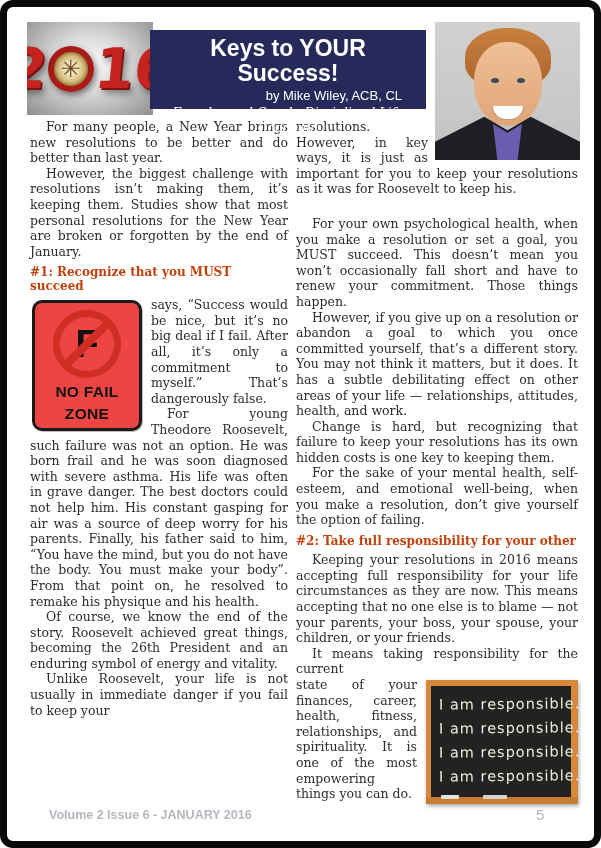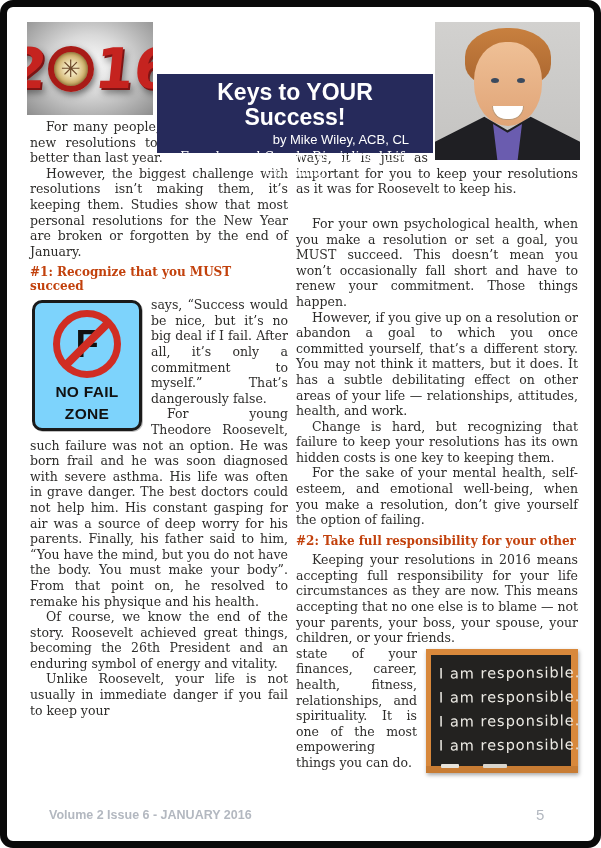--- a/index.html
+++ b/index.html
@@ -13,22 +13,22 @@
     display:flex; align-items:center; justify-content:center; overflow:hidden; }
   .year-digits { font-family:"DejaVu Sans","Liberation Sans",sans-serif; font-weight:bold; font-size:56px;
     color:#c5231f; transform:skewX(-6deg); line-height:1;
     text-shadow:2px 2px 0 #7d1414, 4px 5px 7px rgba(0,0,0,.45); }
   .keyhole { width:46px; height:46px; border-radius:50%; border:6px solid #a81b17; margin:0 1px;
     background:radial-gradient(circle, #f0e3ba 25%, #cbaa60 65%, #8d7034 100%);
     box-shadow:2px 3px 6px rgba(0,0,0,.5), inset 0 0 4px rgba(0,0,0,.5);
     display:flex; align-items:center; justify-content:center; flex:0 0 auto; }
   .keyhole-glyph { color:rgba(86,46,18,.85); font-size:24px; font-family:"DejaVu Sans",sans-serif; line-height:1; }
 
-  .banner { position:absolute; left:157px; top:30px; width:276px; height:79px; background:#262a5b;
-    color:#ffffff; padding:6px 10px 0 10px; z-index:2;margin-top:44px; }
+  .banner { position:absolute; left:150px; top:30px; width:276px; height:79px; background:#262a5b;
+    color:#ffffff; padding:6px 10px 0 10px; z-index:2; }
   .banner-title { font-family:"Liberation Sans","DejaVu Sans",sans-serif; font-weight:bold; font-size:23px;
     letter-spacing:0px; text-align:center; line-height:1.1; }
   .banner-byline { font-family:"Liberation Sans","DejaVu Sans",sans-serif; font-size:13px; text-align:right;
     padding-right:14px; margin-top:1px; }
   .banner-subtitle { font-family:"DejaVu Serif","Liberation Serif",serif; font-style:italic; font-size:12.5px;
     text-align:center; margin-top:2px; }
 
   .portrait { position:absolute; left:435px; top:22px; width:145px; height:138px;
     background:linear-gradient(#d2d1cf,#c4c3c1); overflow:hidden; z-index:2; }
   .portrait .hair { position:absolute; left:30px; top:6px; width:86px; height:60px; border-radius:48% 48% 40% 40%;
@@ -52,21 +52,21 @@
   .para { text-indent:16px; }
   .para.noindent { text-indent:0; }
   .gap-after { margin-bottom:19px; }
   h2.heading { font-size:12px; line-height:1.12; color:#c2410c; font-weight:bold;
     margin:7px 0 4px 0; text-align:left; }
 
   
   .photo-spacer { float:right; width:150px; height:44px; }
 
   
-  .sign { float:left; width:110px; height:131px; margin:3px 9px 2px 2px; background:#7dd3fc;
+  .sign { float:left; width:110px; height:131px; margin:3px 9px 2px 2px; background:#ef4444;
     border:3px solid #1a1a1a; border-radius:10px; padding-top:7px; text-align:center;
     box-shadow:1px 1px 0 rgba(0,0,0,.25); }
   .no-circle { position:relative; width:68px; height:68px; margin:0 auto; border:7px solid #d02d23;
     border-radius:50%; display:flex; align-items:center; justify-content:center; }
   .no-circle .bar { position:absolute; left:-4px; top:23px; width:62px; height:8px; background:#d02d23;
     transform:rotate(-45deg); }
   .no-circle .f { font-family:"Liberation Sans","DejaVu Sans",sans-serif; font-weight:bold; font-size:38px;
     color:#111; line-height:1; }
   .sign-text { margin-top:6px; font-family:"Liberation Sans","DejaVu Sans",sans-serif; font-weight:bold;
     font-size:15.5px; line-height:1.05; color:#111; letter-spacing:.3px; text-indent:0; }
@@ -139,20 +139,21 @@
 
   <div class="col col-right">
     <div class="photo-spacer"></div>
     <p class="para noindent gap-after">resolutions. However, in key ways, it is just as important for you to keep your resolutions as it was for Roosevelt to keep his.</p>
     <p class="para">For your own psychological health, when you make a resolution or set a goal, you MUST succeed. This doesn’t mean you won’t occasionally fall short and have to renew your commitment. Those things happen.</p>
     <p class="para">However, if you give up on a resolution or abandon a goal to which you once committed yourself, that’s a different story. You may not think it matters, but it does. It has a subtle debilitating effect on other areas of your life — relationships, attitudes, health, and work.</p>
     <p class="para">Change is hard, but recognizing that failure to keep your resolutions has its own hidden costs is one key to keeping them.</p>
     <p class="para">For the sake of your mental health, self-esteem, and emotional well-being, when you make a resolution, don’t give yourself the option of failing.</p>
     <h2 class="heading">#2: Take full responsibility for your other</h2>
     <p class="para">Keeping your resolutions in 2016 means accepting full responsibility for your life circumstances as they are now. This means accepting that no one else is to blame — not your parents, your boss, your spouse, your children, or your friends.</p>
+    <p class="para">It means taking responsibility for the current</p>
     <div>
       <div class="chalkboard">
         <div class="chalk-line">I am responsible.</div>
         <div class="chalk-line">I am responsible.</div>
         <div class="chalk-line">I am responsible.</div>
         <div class="chalk-line">I am responsible.</div>
         <div class="chalk-tray"></div>
         <div class="chalk-stick s1"></div>
         <div class="chalk-stick s2"></div>
       </div>

